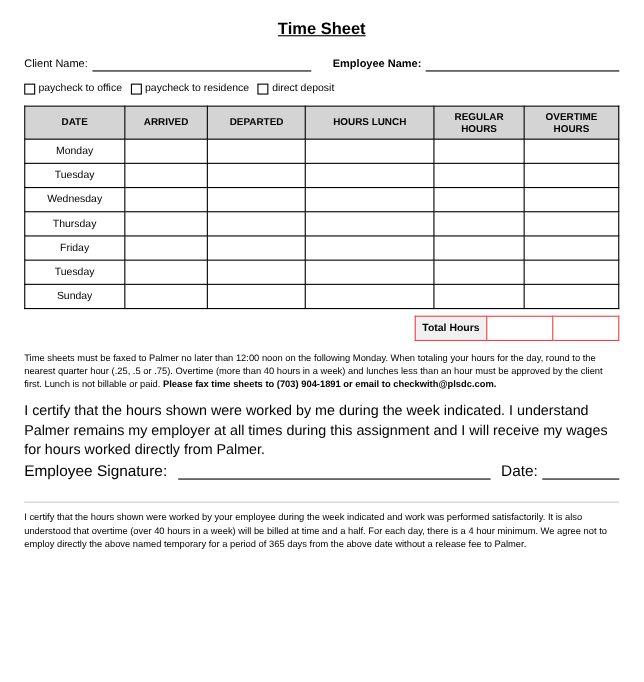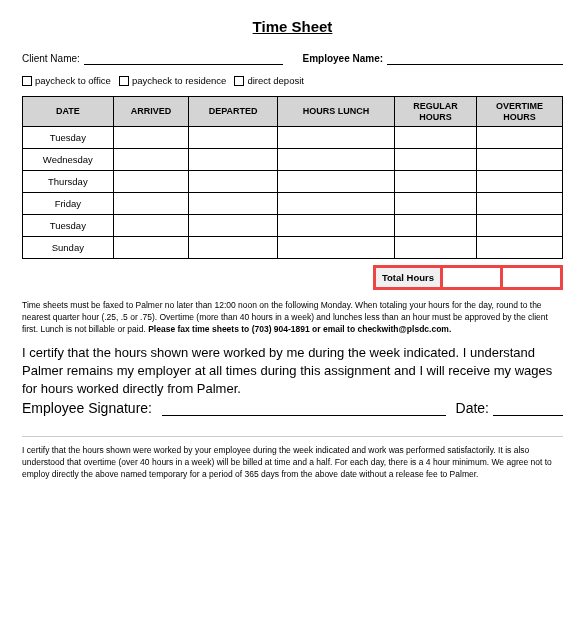--- a/index.html
+++ b/index.html
@@ -94,21 +94,21 @@
     }
     .total-row {
       display: flex;
       justify-content: flex-end;
       margin-bottom: 10px;
     }
     .total-table {
       border-collapse: collapse;
     }
     .total-table td {
-      border: 3px solid #ef4444;
+      border: 1px solid #ef4444;
       font-size: 9.5px;
       padding: 3px 6px;
       height: 22px;
     }
     .total-label {
       font-weight: bold;
       background: #f0f0f0;
     }
     .total-value {
       width: 60px;
@@ -198,20 +198,28 @@
     <tr>
       <th>DATE</th>
       <th>ARRIVED</th>
       <th>DEPARTED</th>
       <th>HOURS LUNCH</th>
       <th>REGULAR<br>HOURS</th>
       <th>OVERTIME<br>HOURS</th>
     </tr>
   </thead>
   <tbody>
+    <tr>
+      <td class="day-label">Monday</td>
+      <td></td>
+      <td></td>
+      <td></td>
+      <td></td>
+      <td></td>
+    </tr>
     <tr>
       <td class="day-label">Tuesday</td>
       <td></td>
       <td></td>
       <td></td>
       <td></td>
       <td></td>
     </tr>
     <tr>
       <td class="day-label">Wednesday</td>

